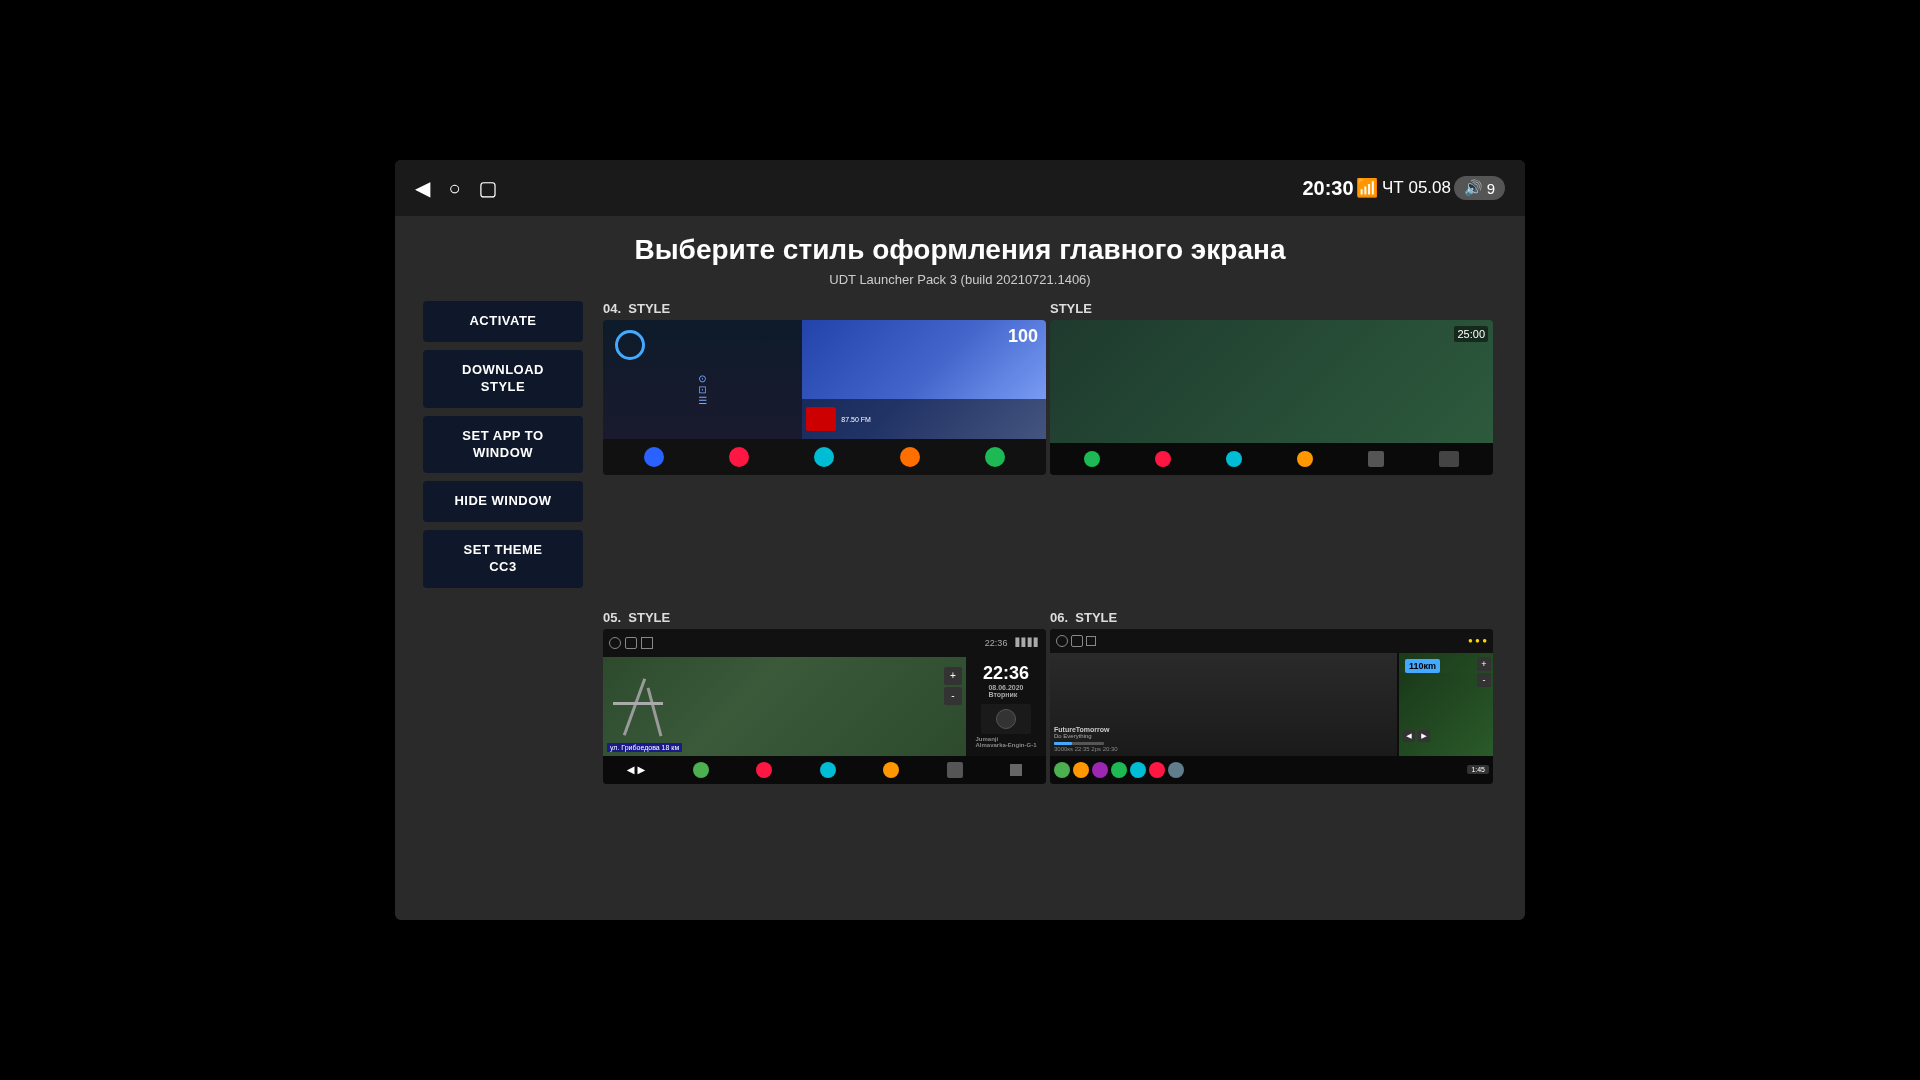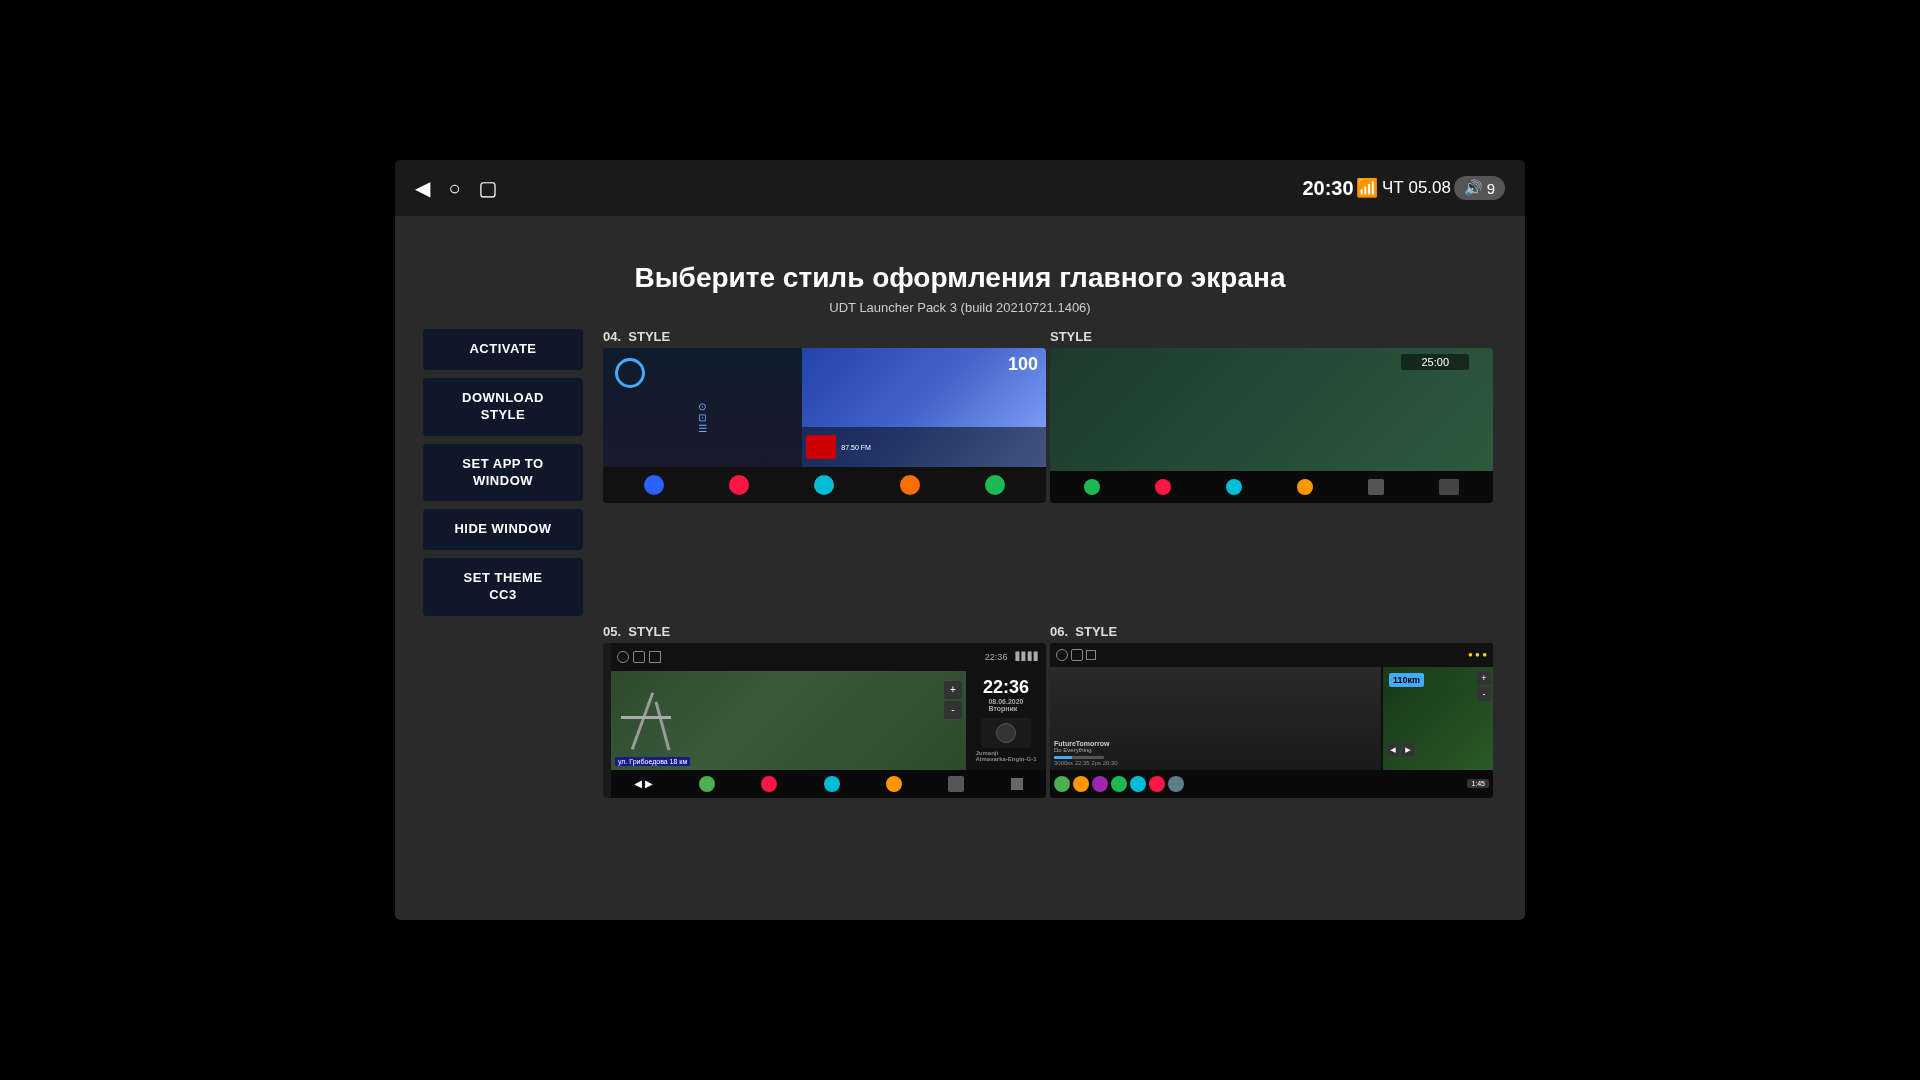--- a/index.html
+++ b/index.html
@@ -63,21 +63,20 @@
       align-items: center;
       gap: 4px;
     }
     
     .main-content {
       flex: 1;
       display: flex;
       flex-direction: column;
       padding: 0 28px 16px 28px;
       gap: 6px;
-      margin-top: 28px;
     }
     .header-section {
       text-align: center;
       padding: 18px 0 8px;
     }
     .main-title {
       color: #fff;
       font-size: 28px;
       font-weight: bold;
       margin-bottom: 6px;
@@ -227,21 +226,20 @@
       display: flex;
       align-items: center;
       justify-content: space-around;
       padding: 0 6px;
     }
     
     .preview-05 {
       background: #1a1a1a;
       display: flex;
       flex-direction: column;
-      padding-left: 8px;
     }
     .prev-05-top {
       height: 28px;
       background: #111;
       display: flex;
       align-items: center;
       padding: 0 6px;
       gap: 4px;
     }
     .prev-05-main {
@@ -290,21 +288,21 @@
       display: flex;
       gap: 2px;
     }
     .prev-06-left {
       flex: 1;
       background: #1a1a1a;
       position: relative;
       overflow: hidden;
     }
     .prev-06-right {
-      width: 110px;
+      width: 94px;
       background: linear-gradient(135deg, #1a3a1a 0%, #2a5a2a 100%);
       position: relative;
     }
     .speed-badge {
       position: absolute;
       top: 6px;
       left: 6px;
       background: #4af;
       color: #000;
       font-size: 9px;
@@ -395,21 +393,21 @@
           <div class="style-label">
             <span>STYLE</span>
           </div>
           <div class="style-preview preview-na">
             <div class="na-top">
               <div style="position:absolute;top:0;left:0;right:0;bottom:0;background:linear-gradient(135deg,#1e3a2e,#2d5a3d);"></div>
               <div class="na-text">
                 <span class="ru-text">НЕ УСТАНОВЛЕН</span>
                 <span class="en-text">NOT AVAILABLE</span>
               </div>
-              <div style="position:absolute;top:6px;right:24px;color:#fff;font-size:11px;background:rgba(0,0,0,0.5);padding:2px 20px;border-radius:2px;">25:00</div>
+              <div style="position:absolute;top:6px;right:5px;color:#fff;font-size:11px;background:rgba(0,0,0,0.5);padding:2px 3px;border-radius:2px;">25:00</div>
             </div>
             <div class="na-bottom">
               <div style="width:16px;height:16px;border-radius:50%;background:#1db954;"></div>
               <div style="width:16px;height:16px;border-radius:50%;background:#ff1744;"></div>
               <div style="width:16px;height:16px;border-radius:50%;background:#00bcd4;"></div>
               <div style="width:16px;height:16px;border-radius:50%;background:#ff9800;"></div>
               <div style="width:16px;height:16px;background:#555;border-radius:2px;"></div>
               <div style="width:20px;height:16px;background:#444;border-radius:2px;"></div>
             </div>
           </div>

